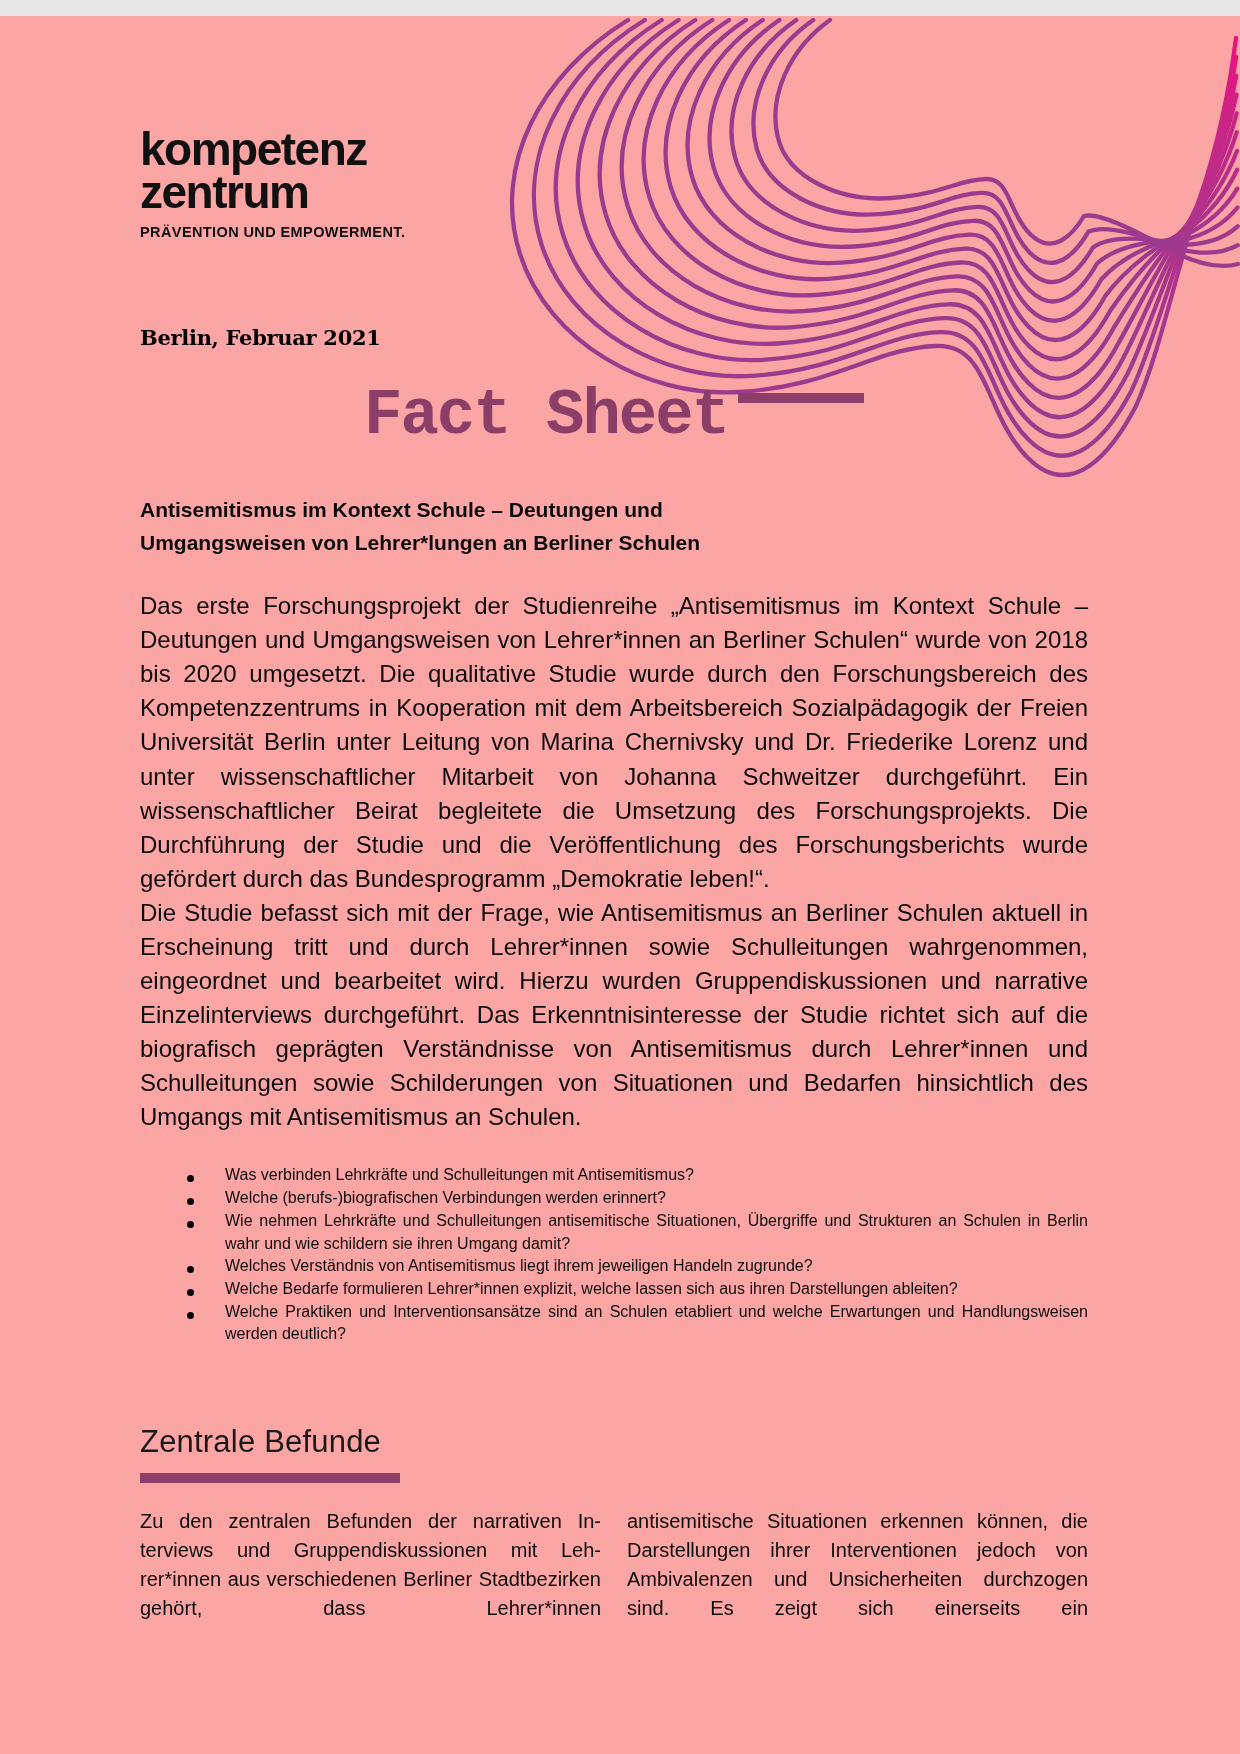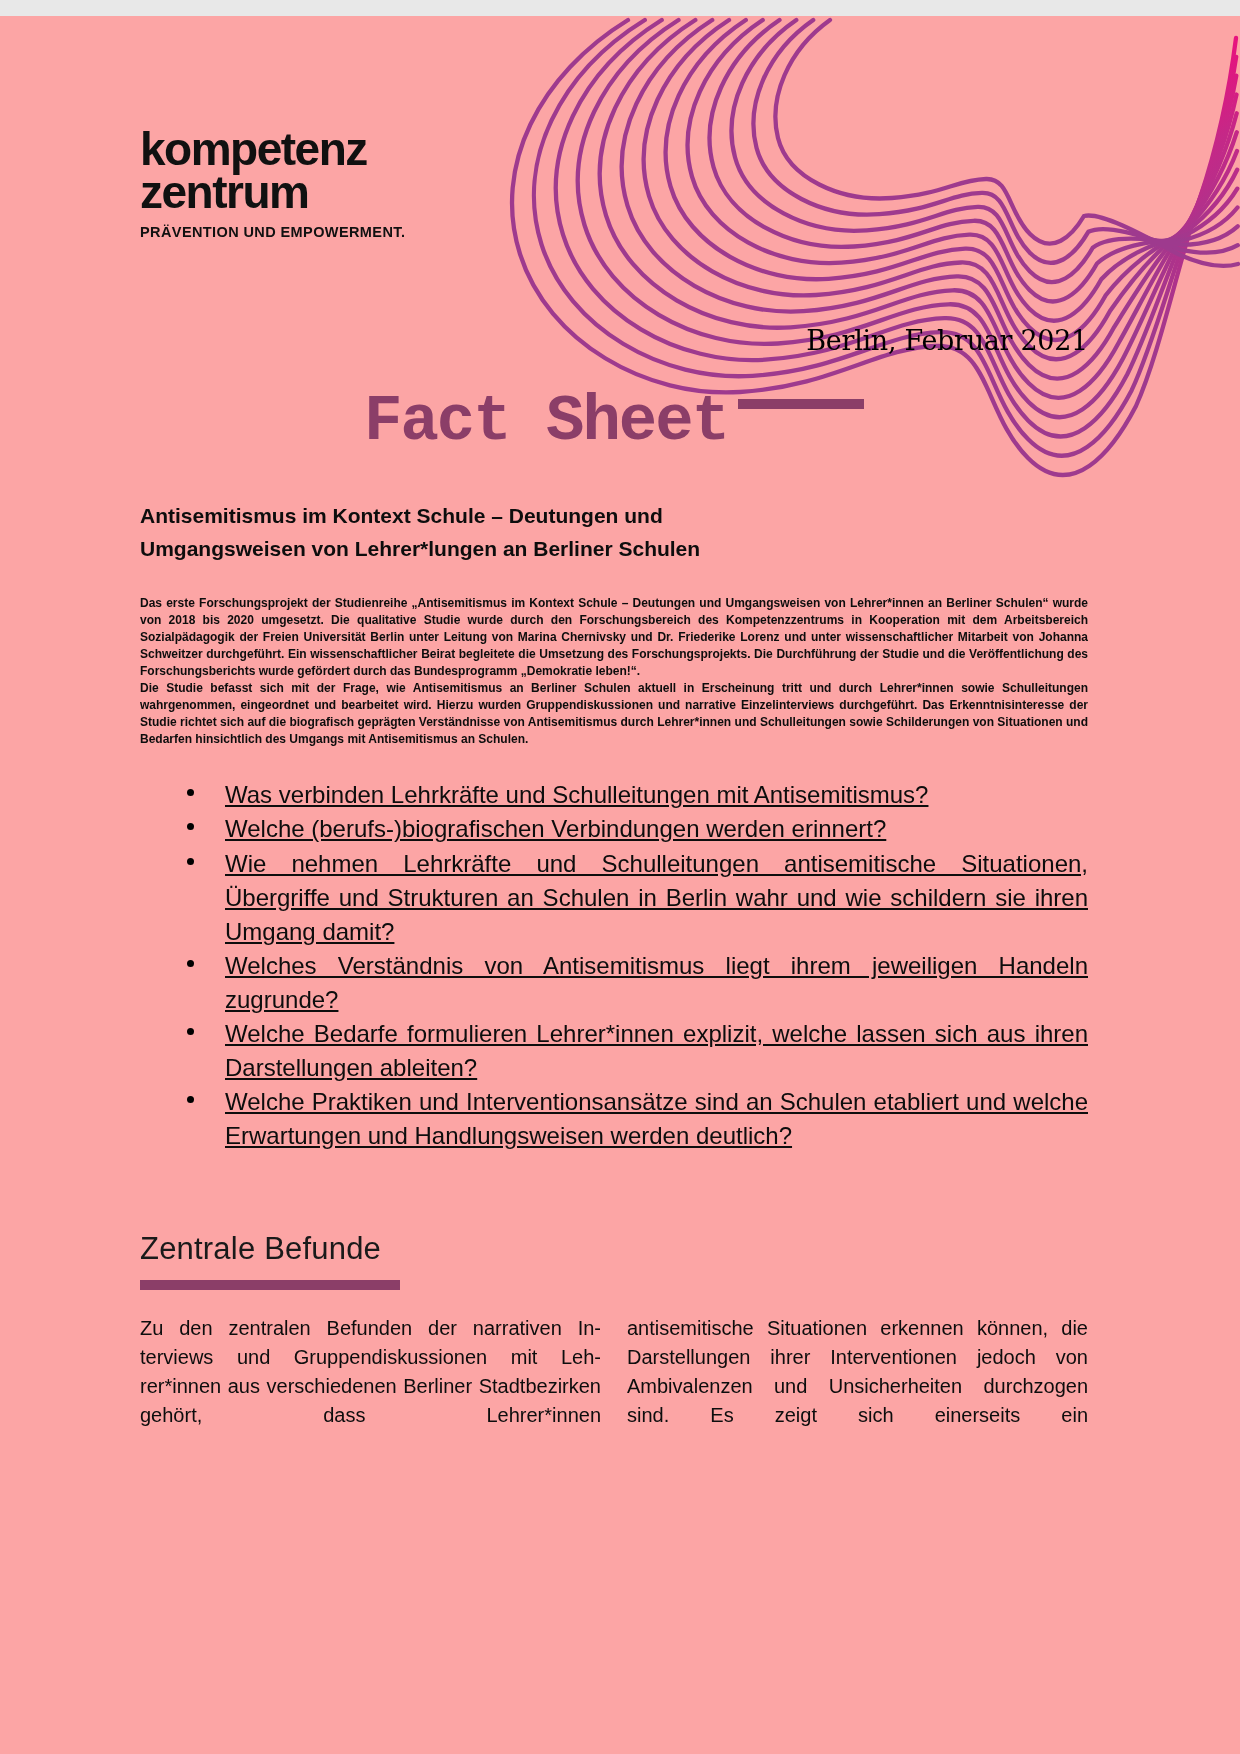--- a/index.html
+++ b/index.html
@@ -34,25 +34,24 @@
     margin-top:11px;
     font-size:14.5px;
     font-weight:700;
     letter-spacing:.4px;
     color:#111;
   }
   
   .dateline{
     margin:86px 0 0 0;
     font-family:"DejaVu Serif", serif;
-    font-weight:400;
-    font-size:27px;
+    font-weight:700;
+    font-size:21px;
     letter-spacing:-.3px;
     color:#000;
-    text-align:right;
   }
   
   .title{
     margin:34px 0 0 0;
     font-family:Liberation Mono, monospace;
     font-weight:700;
     font-size:64px;
     letter-spacing:-2px;
     line-height:1;
     color:#8B3E68;
@@ -71,40 +70,38 @@
     margin:46px 0 0 0;
     font-weight:700;
     font-size:21px;
     line-height:1.55;
     color:#0d0d0d;
   }
   
   .intro{margin-top:30px;}
   .intro p{
     margin:0;
-    font-size:12px;
+    font-size:24px;
     line-height:1.42;
     text-align:justify;
     color:#0d0d0d;
-    font-weight:bold;
   }
   
   .questions{
     margin:30px 0 0 0;
     padding:0 0 0 85px;
     list-style:none;
   }
   .questions li{
     position:relative;
     margin:0;
-    font-size:24px;
+    font-size:16px;
     line-height:1.42;
     text-align:justify;
     color:#0d0d0d;
-    text-decoration:underline;
   }
   .questions li .dot{
     position:absolute;
     left:-38px;top:11px;
     width:7px;height:7px;
     border-radius:50%;
     background:#000;
   }
   
   .findings{margin-top:78px;}

